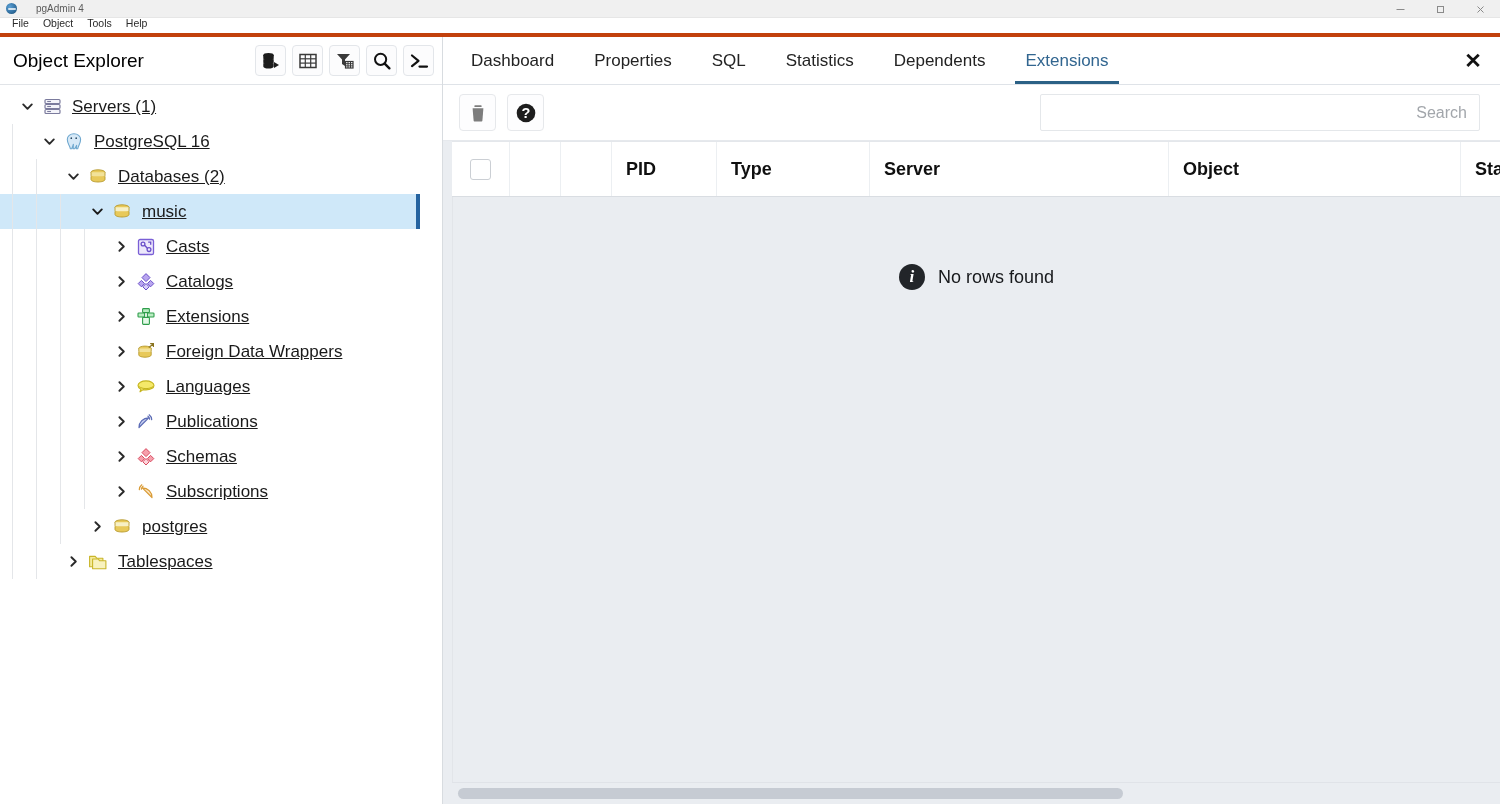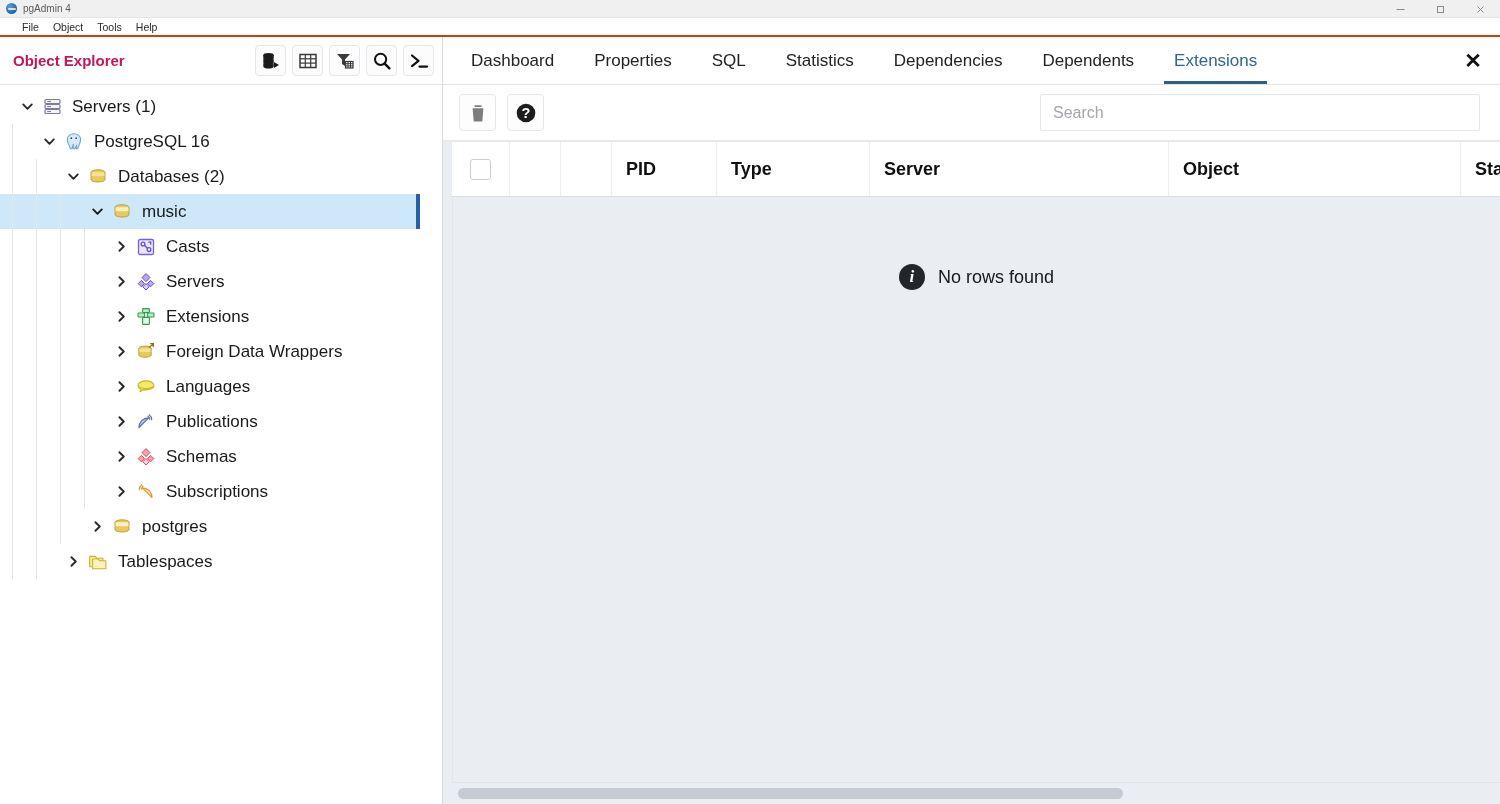--- a/index.html
+++ b/index.html
@@ -33,21 +33,21 @@
     content: "";
     position: absolute;
     left: 1.5px; top: 4.5px;
     width: 8px; height: 2px;
     background: rgba(255,255,255,.75);
     border-radius: 1px;
   }
   .titlebar-title {
     font-size: 10px;
     color: #5b5b5b;
-    margin-left: 6px;
+    margin-left: 19px;
     white-space: nowrap;
   }
   .winbtns {
     position: absolute;
     right: 0; top: 0;
     height: 18px;
     display: flex;
   }
   .winbtn {
     width: 40px; height: 18px;
@@ -56,23 +56,23 @@
     font-size: 11px;
     line-height: 1;
   }
   .winbtn svg { display:block; }
 
   
   .menubar {
     height: 19px;
     background: #ffffff;
     display: flex;
-    align-items: flex-start;
-    padding-left: 15px;
-    border-bottom: 2px solid #c2410c;
+    align-items: flex-end;
+    padding-left: 5px;
+    border-bottom: 4px solid #c2410c;
   }
   .menu-item {
     font-size: 10.5px;
     color: #2b2b2b;
     padding: 0 7px;
     line-height: 19px;
     white-space: nowrap;
   }
 
   
@@ -95,23 +95,23 @@
   }
   .sidebar-header {
     height: 48px;
     display: flex;
     align-items: center;
     padding: 0 8px 0 13px;
     border-bottom: 1px solid #e1e4e8;
     background: #fff;
   }
   .sidebar-title {
-    font-size: 15px;
-    color: #be185d;
-    font-weight: 700;
+    font-size: 19px;
+    color: #000000;
+    font-weight: 400;
     flex: 1 1 auto;
     white-space: nowrap;
   }
   .sidebar-tools {
     display: flex;
     gap: 6px;
     align-items: center;
   }
   .tool-btn {
     width: 31px; height: 31px;
@@ -131,20 +131,21 @@
     position: relative;
   }
   .tree-row {
     height: 35px;
     display: flex;
     align-items: center;
     position: relative;
     white-space: nowrap;
     font-size: 17px;
     color: #1a1a1a;
+    text-decoration: underline;
   }
   .tree-row.selected {
     background: #cfe8f9;
     width: 420px;
   }
   .tree-row.selected::after {
     content: "";
     position: absolute;
     right: 0; top: 0; bottom: 0;
     width: 4px;
@@ -246,20 +247,21 @@
     width: 440px;
     height: 37px;
     border: 1px solid #e4e7ea;
     background: #fff;
     border-radius: 2px;
     font-size: 16px;
     color: #2b2b2b;
     padding: 0 12px;
     font-family: "Liberation Sans", sans-serif;
     outline: none;
+    text-align: right;
   }
   .search-box::placeholder { color: #a2a6ab; }
 
   
   .grid-wrap {
     flex: 1 1 auto;
     display: flex;
     flex-direction: column;
     background: #eaedf1;
     overflow: hidden;
@@ -545,21 +547,21 @@
             </svg>
         </div>
         <div class="tree-icon">
           <svg width="22" height="22" viewBox="0 0 22 22">
             <path d="M11 2.6l4 4-4 4-4-4z" fill="#b9a6ef" stroke="#6a4fc9" stroke-width="1"></path>
             <path d="M6.4 9.4l3.2 3.2-3.2 3.2-3.2-3.2z" fill="#b9a6ef" stroke="#6a4fc9" stroke-width="1"></path>
             <path d="M15.6 9.4l3.2 3.2-3.2 3.2-3.2-3.2z" fill="#b9a6ef" stroke="#6a4fc9" stroke-width="1"></path>
             <path d="M11 12.6l3.2 3.2-3.2 3.2-3.2-3.2z" fill="#d9cffa" stroke="#6a4fc9" stroke-width="1"></path>
           </svg>
         </div>
-        <div class="tree-label">Servers</div>
+        <div class="tree-label">Catalogs</div>
       </div>
 
 
       <div class="tree-row">
         <div class="indent guide" style="width:24px"></div>
         <div class="indent guide" style="width:24px"></div>
         <div class="indent guide" style="width:24px"></div>
         <div class="indent guide" style="width:24px"></div>
         <div class="indent" style="width:12px"></div>
         <div class="twisty">
@@ -733,23 +735,20 @@
         <span>Dashboard</span>
       </div>
       <div class="tab">
         <span>Properties</span>
       </div>
       <div class="tab">
         <span>SQL</span>
       </div>
       <div class="tab">
         <span>Statistics</span>
-      </div>
-      <div class="tab">
-        <span>Dependencies</span>
       </div>
       <div class="tab">
         <span>Dependents</span>
       </div>
       <div class="tab active">
         <span>Extensions</span>
       </div>
       <div class="tab-close">✕</div>
     </div>
 

